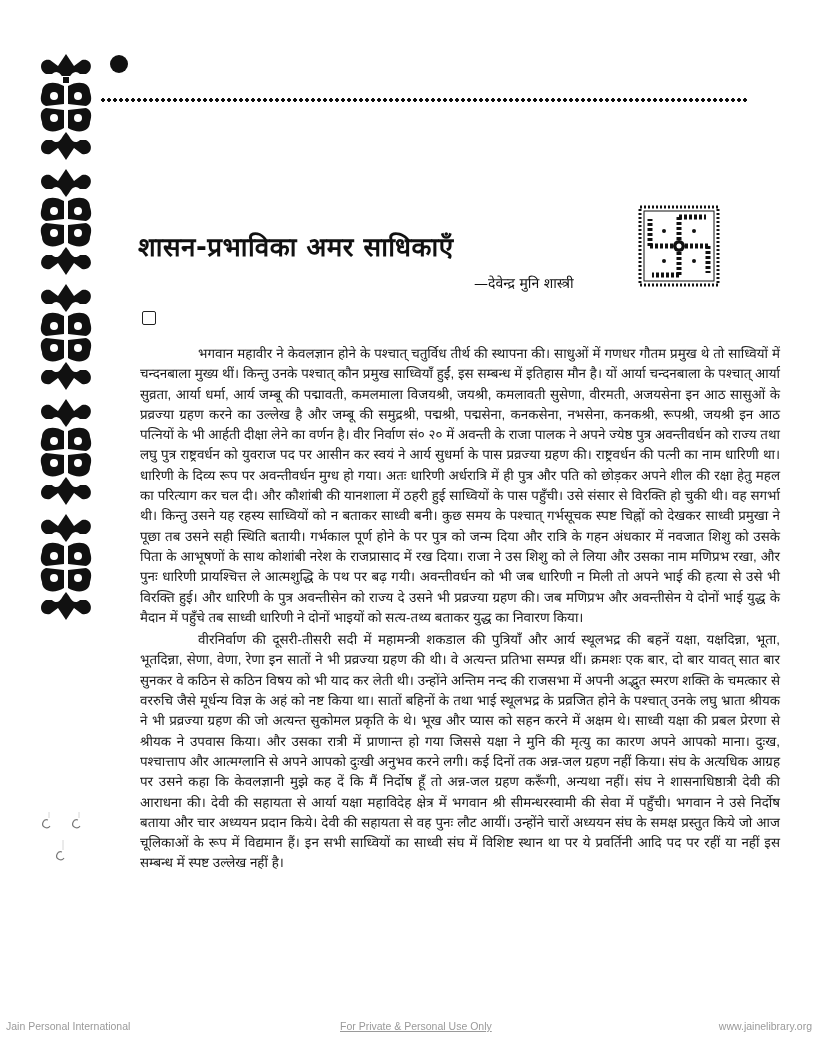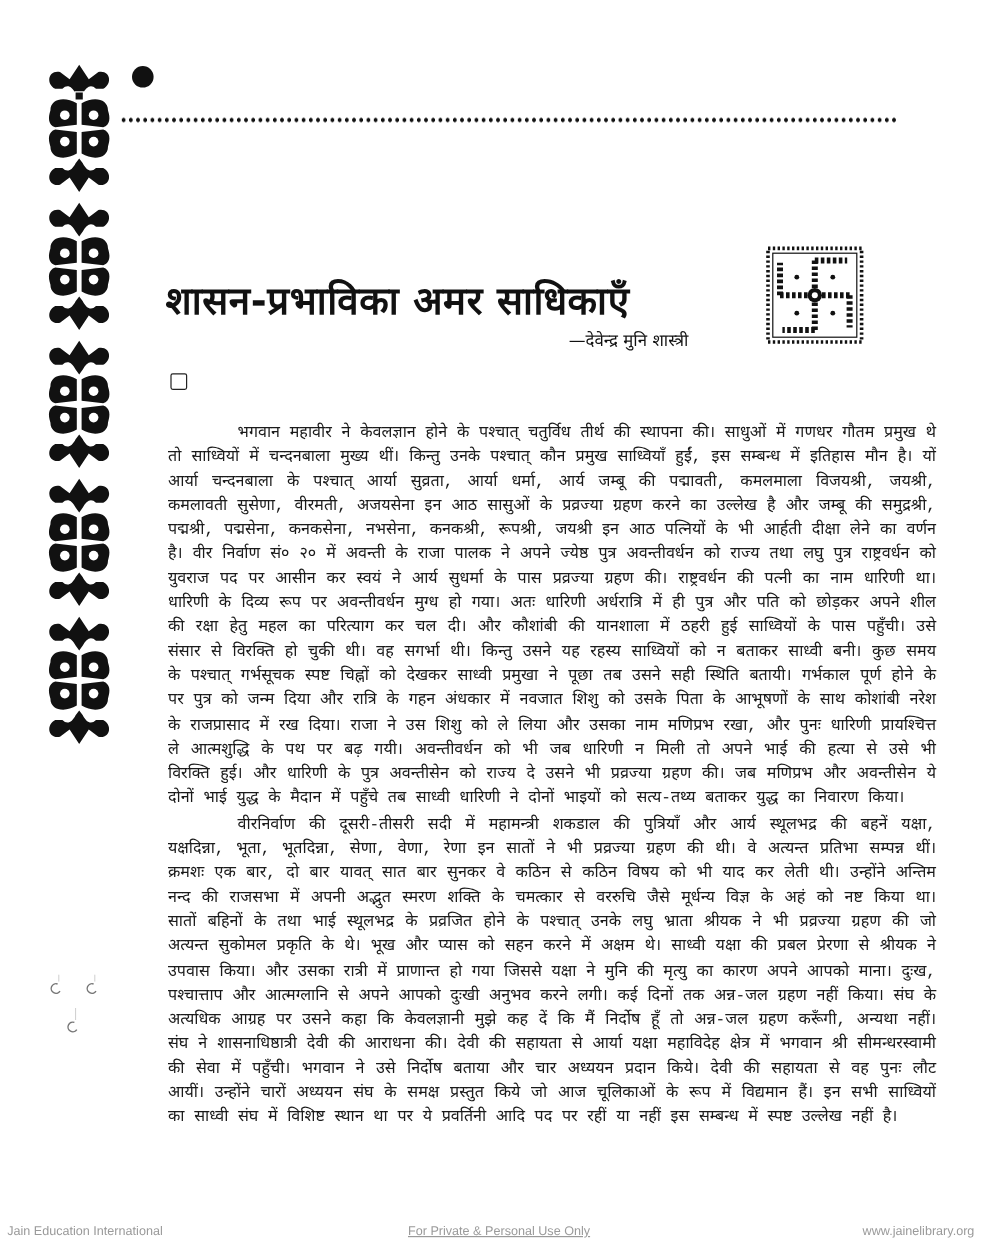--- a/index.html
+++ b/index.html
@@ -20,35 +20,35 @@
     position: absolute; left: 100px; top: 98px; width: 648px; height: 4px;
     background-image: radial-gradient(circle, #111 1.6px, transparent 1.8px);
     background-size: 6px 4px; background-repeat: repeat-x;
   }
 
   .corner-emblem { position: absolute; left: 638px; top: 205px; width: 82px; height: 82px; }
 
   .title {
     position: absolute; left: 138px; top: 228px; margin: 0;
     font-family: "DejaVu Sans", sans-serif; font-weight: bold;
-    font-size: 32px; letter-spacing: 0.5px; color: #111;
+    font-size: 26px; letter-spacing: 0.5px; color: #111;
   }
   .author {
     position: absolute; left: 474px; top: 273px;
     font-size: 14px; font-weight: normal; color: #111;
   }
   .checkbox-square {
     position: absolute; left: 142px; top: 311px; width: 12px; height: 12px;
     border: 1.5px solid #222; border-radius: 2px; background: #fff;
   }
 
   .body-text {
     position: absolute; left: 140px; top: 344px; width: 640px;
-    font-family: Liberation Mono, monospace; font-size: 13.4px; line-height: 20.3px;
-    color: #1a1a1a; text-align: justify; margin-top: 8px;
+    font-family: Liberation Sans, sans-serif; font-size: 13.4px; line-height: 20.3px;
+    color: #1a1a1a; text-align: justify;
   }
   .body-text p { margin: 0; text-indent: 58px; }
   .body-text p + p { margin-top: 2px; }
 
   .margin-marks { position: absolute; left: 38px; top: 812px; width: 50px; height: 50px; }
 
   .footer {
     position: absolute; left: 0; right: 0; top: 1020px; height: 16px;
     font-family: "Liberation Sans", sans-serif; font-size: 10.5px; color: #9a9a9a;
   }
@@ -176,17 +176,17 @@
       <path d="M24 40 A4 4 0 1 0 26 46"></path>
     </g>
     <g stroke="#ccc" stroke-width="0.8">
       <line x1="11" y1="0" x2="11" y2="6"></line>
         <line x1="41" y1="0" x2="41" y2="6"></line>
         <line x1="25" y1="28" x2="25" y2="38"></line>
     </g>
   </svg>
 
   <div class="footer">
-    <span class="f-left">Jain Education International</span>
+    <span class="f-left">Jain Personal International</span>
     <span class="f-center">For Private &amp; Personal Use Only</span>
     <span class="f-right">www.jainelibrary.org</span>
   </div>
 </div>
 
 </body></html>

